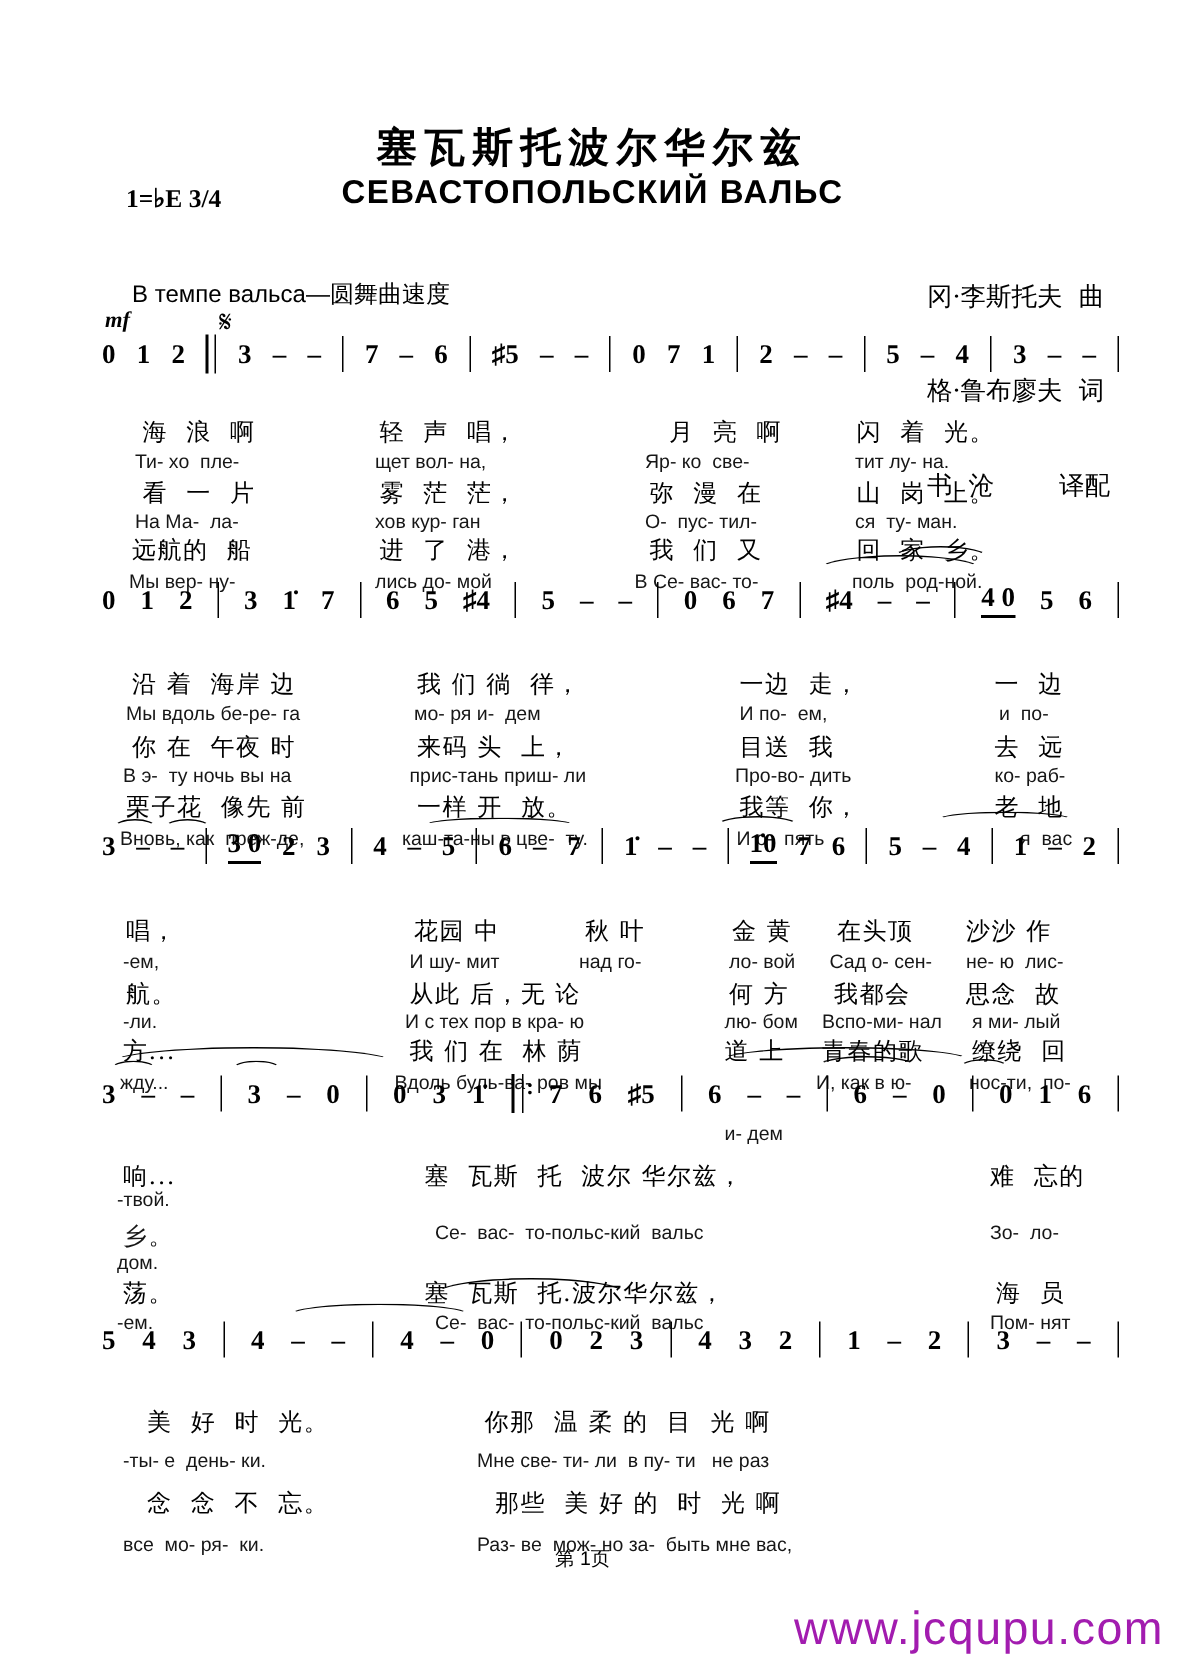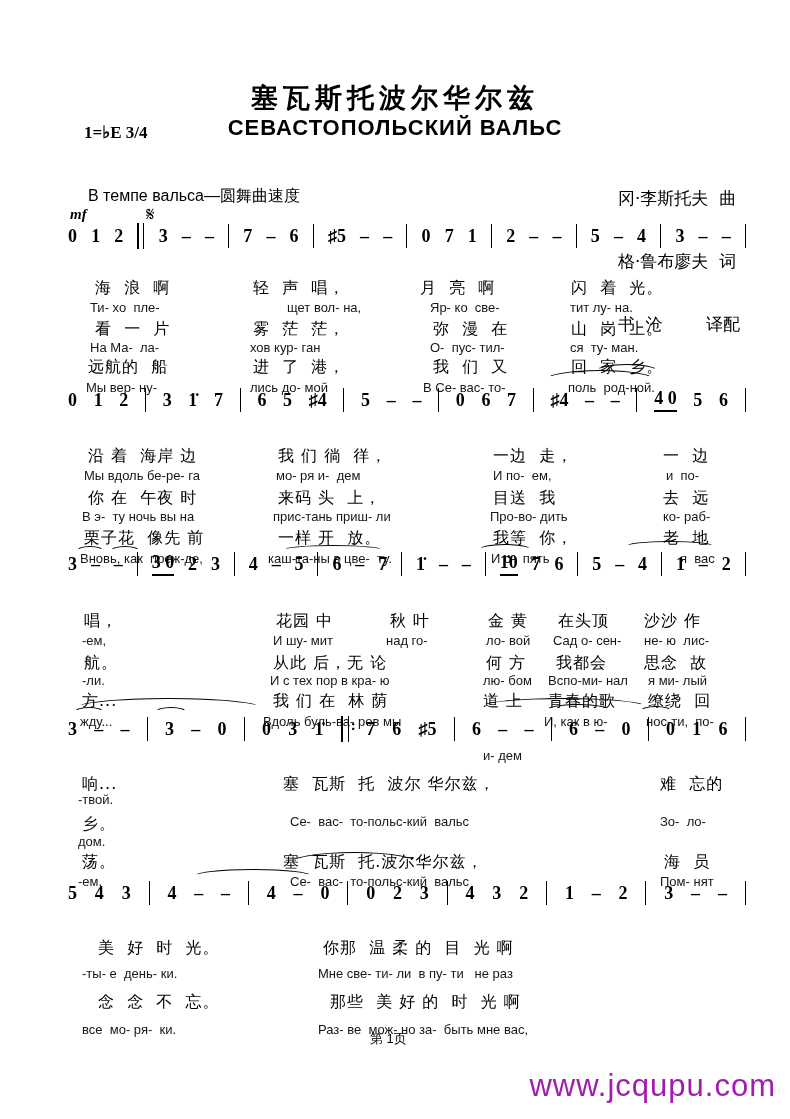--- a/index.html
+++ b/index.html
@@ -87,26 +87,26 @@
         <span class="tok bar"></span>
         <span class="tok ">3</span>
         <span class="tok ">–</span>
         <span class="tok ">–</span>
         <span class="tok bar"></span>
       </div>
     <div class="lyrics">
         <div class="lyr-row zh" style="top: 28px;">
           <span class="run " style="left: 27px;">海  浪  啊</span>
           <span class="run " style="left: 185px;">轻  声  唱，</span>
-          <span class="run " style="left: 352px;">月  亮  啊</span>
+          <span class="run " style="left: 378px;">月  亮  啊</span>
           <span class="run " style="left: 503px;">闪  着  光。</span>
         </div>
         <div class="lyr-row ru" style="top: 50px;">
           <span class="run " style="left: 22px;">Ти- хо  пле-</span>
-          <span class="run " style="left: 182px; margin-left: 37px;">щет вол- на,</span>
+          <span class="run " style="left: 182px;">щет вол- на,</span>
           <span class="run " style="left: 362px;">Яр- ко  све-</span>
           <span class="run " style="left: 502px;">тит лу- на.</span>
         </div>
         <div class="lyr-row zh" style="top: 69px;">
           <span class="run " style="left: 27px;">看  一  片</span>
           <span class="run " style="left: 185px;">雾  茫  茫，</span>
           <span class="run " style="left: 365px;">弥  漫  在</span>
           <span class="run " style="left: 503px;">山  岗  上。</span>
         </div>
         <div class="lyr-row ru" style="top: 90px;">

